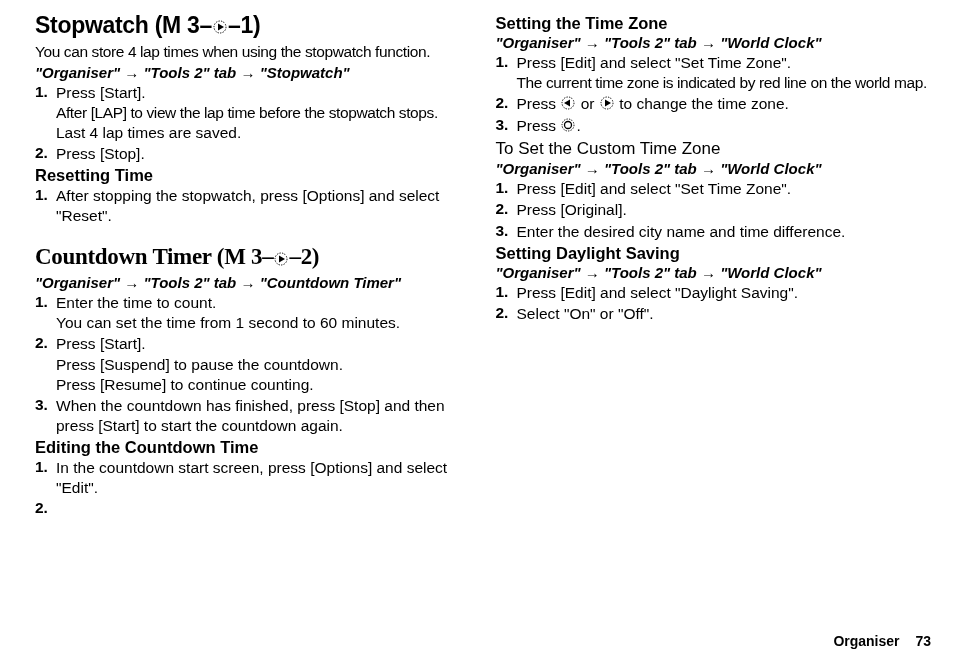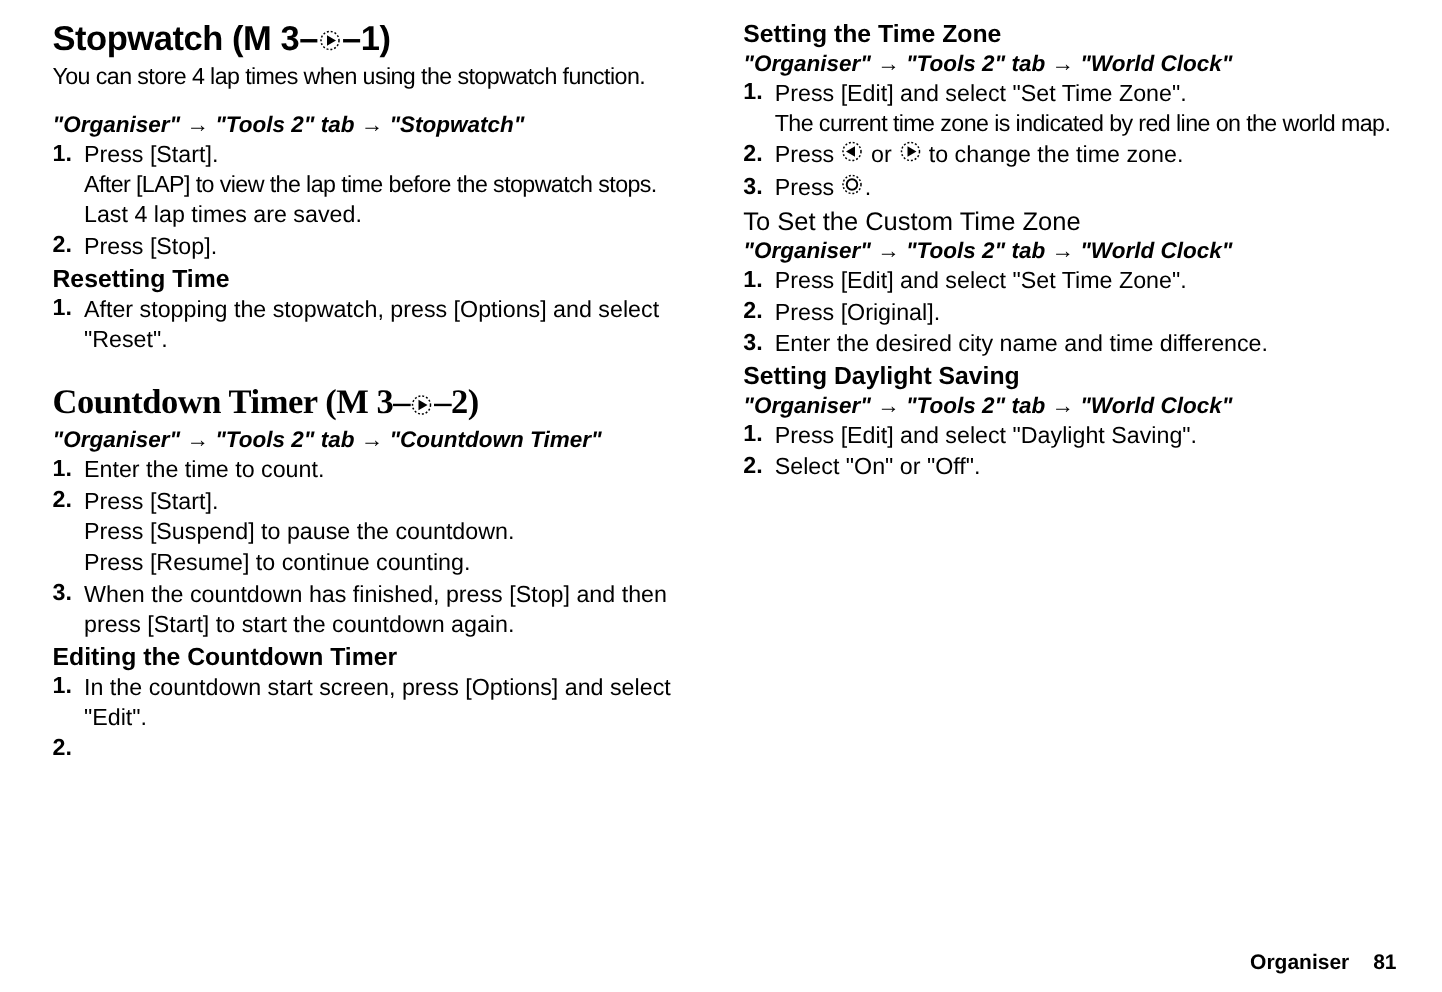--- a/index.html
+++ b/index.html
@@ -34,21 +34,21 @@
       font-style: italic;
       font-weight: bold;
       margin-bottom: 2px;
     }
     .arrow {
       font-style: normal;
       font-weight: normal;
     }
     .body-text {
       font-size: 15.5px;
-      margin-bottom: 12px;
+      margin-bottom: 1px;
       line-height: 1.3;
     }
     .sub-heading {
       font-size: 16.5px;
       font-weight: bold;
       margin-top: 2px;
       margin-bottom: 1px;
     }
     .sub-heading-lite {
       font-size: 17px;
@@ -156,36 +156,37 @@
           </svg></span><span>–2)</span>
     </h2>
     <p class="nav-path">
       <span>"Organiser"</span> <span class="arrow">→</span> <span>"Tools 2" tab</span> <span class="arrow">→</span> <span>"Countdown Timer"</span>
     </p>
     <ol>
       <li>
         <span class="num">1.</span>
         <div class="li-content">
           <span>Enter the time to count.</span><br>
+          <span class="li-note">You can set the time from 1 second to 60 minutes.</span>
         </div>
       </li>
       <li>
         <span class="num">2.</span>
         <div class="li-content">
           <span>Press [Start].</span><br>
           <span class="li-note">Press [Suspend] to pause the countdown.</span><br>
           <span class="li-note">Press [Resume] to continue counting.</span>
         </div>
       </li>
       <li>
         <span class="num">3.</span>
         <div class="li-content"><span>When the countdown has finished, press [Stop] and then press [Start] to start the countdown again.</span></div>
       </li>
     </ol>
-    <p class="sub-heading">Editing the Countdown Timer</p>
+    <p class="sub-heading">Editing the Countdown Time</p>
     <ol>
       <li>
         <span class="num">1.</span>
         <div class="li-content"><span>In the countdown start screen, press [Options] and select "Edit".</span></div>
       </li>
       <li>
         <span class="num">2.</span>
       </li>
     </ol>
   </div>
@@ -256,14 +257,14 @@
       <li>
         <span class="num">2.</span>
         <div class="li-content"><span>Select "On" or "Off".</span></div>
       </li>
     </ol>
   </div>
 </div>
 
 <div class="footer">
   <span>Organiser</span>
-  <span class="pn">81</span>
+  <span class="pn">73</span>
 </div>
 
 </body></html>

